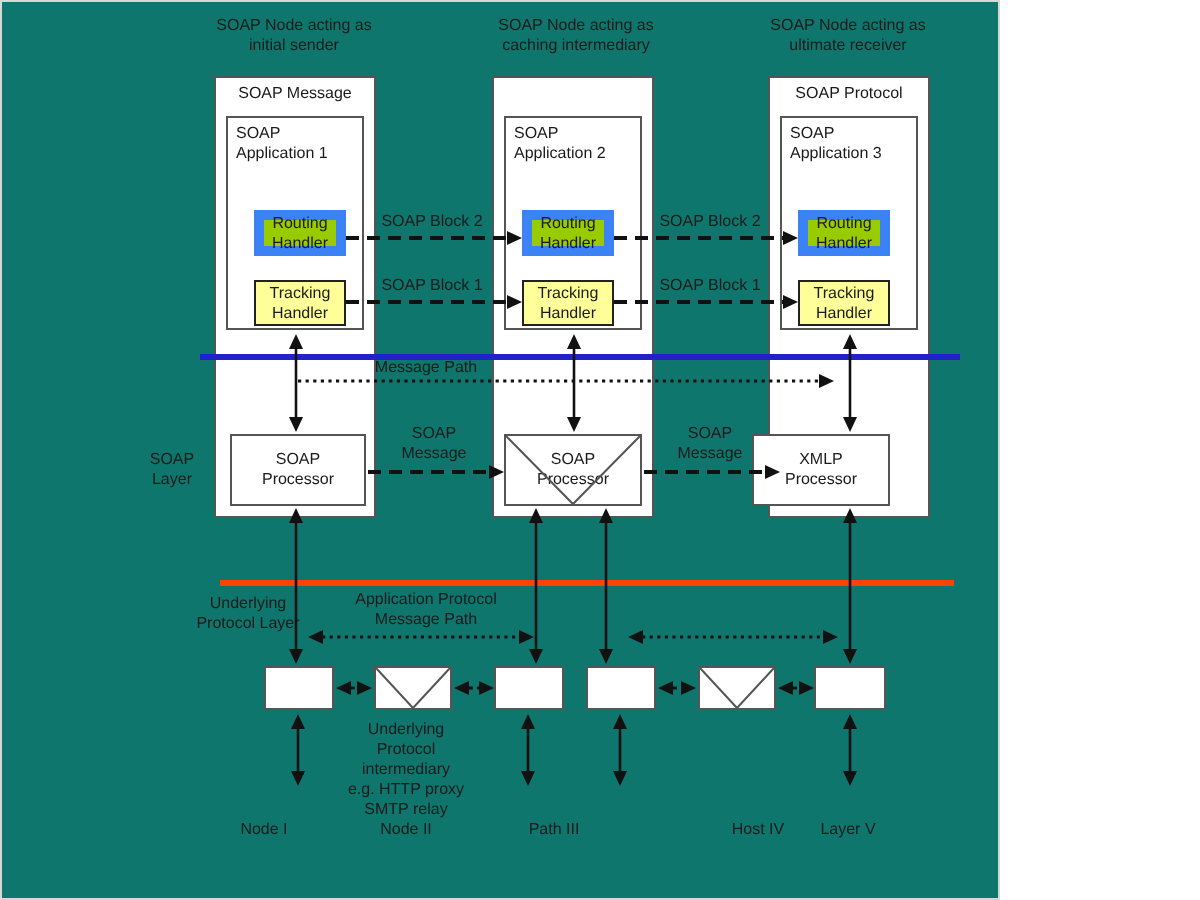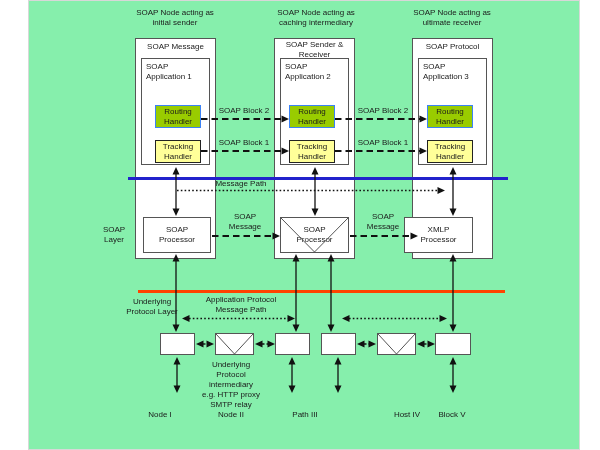--- a/index.html
+++ b/index.html
@@ -1,27 +1,26 @@
 <!DOCTYPE html>
 <html style="--c-routing: #99CC00; --c-tracking: #FFFF99; --c-blue: #2222CC; --c-orange: #FF4200;"><head>
 <meta charset="utf-8">
 <style>
   html,body{margin:0;padding:0;background:#fff;}
   .canvas{
-    position:relative;width:552px;height:450px;background:#86efac;overflow:hidden;
+    position:relative;width:500px;height:450px;background:#0f766e;overflow:hidden;
     font-family:"Liberation Sans", sans-serif;color:#1a1a1a;
     box-shadow:inset 0 0 0 1px #d8d8d8;
-    margin-left:28px;
   }
   .t{position:absolute;font-size:8px;line-height:1.25;white-space:pre-line;}
   .c{text-align:center;}
   .box{position:absolute;background:#fff;border:1px solid #555;box-sizing:border-box;}
   .hctr{display:flex;align-items:center;justify-content:center;text-align:center;
         font-size:8px;line-height:1.2;white-space:pre-line;}
-  .routing{background:var(--c-routing,#99CC00);border:1px solid #3b82f6;}
+  .routing{background:var(--c-routing,#99CC00);border:5px solid #3b82f6;}
   .tracking{background:var(--c-tracking,#FFFF99);border:1px solid #222;}
   .applbl{padding:3px 0 0 4px;font-size:8px;line-height:1.3;white-space:pre-line;text-align:left;}
   svg.overlay{position:absolute;left:0;top:0;pointer-events:none;}
   .blue{stroke:var(--c-blue,#2222CC);stroke-width:3;}
   .orange{stroke:var(--c-orange,#FF4200);stroke-width:3;}
   .dot{stroke:#111;stroke-width:1.6;stroke-dasharray:1.6 2.2;}
   .dash{stroke:#111;stroke-width:2;stroke-dasharray:6.5 4;}
   .sol{stroke:#111;stroke-width:1.3;}
   .dsh2{stroke:#111;stroke-width:1.4;stroke-dasharray:2.5 2;}
   .env{stroke:#555;stroke-width:1;fill:none;}
@@ -36,22 +35,20 @@
   <div class="t c" style="left:241px;top:8px;width:94px">SOAP Node acting as
 caching intermediary</div>
   <div class="t c" style="left:377px;top:8px;width:94px">SOAP Node acting as
 ultimate receiver</div>
 
   <div class="box" style="left:107px;top:38px;width:81px;height:221px"></div>
   <div class="box" style="left:246px;top:38px;width:81px;height:221px"></div>
   <div class="box" style="left:384px;top:38px;width:81px;height:221px"></div>
 
   <div class="t c" style="left:107px;top:42px;width:81px">SOAP Message</div>
-  <div class="t c" style="left:246px;top:40px;width:81px">SOAP Sender &amp;
-Receiver</div>
   <div class="t c" style="left:384px;top:42px;width:81px">SOAP Protocol</div>
 
   <div class="box applbl" style="left:113px;top:58px;width:69px;height:107px">SOAP
 Application 1</div>
   <div class="box applbl" style="left:252px;top:58px;width:69px;height:107px">SOAP
 Application 2</div>
   <div class="box applbl" style="left:390px;top:58px;width:69px;height:107px">SOAP
 Application 3</div>
 
   <div class="box hctr routing" style="left:127px;top:105px;width:46px;height:23px">Routing
@@ -103,21 +100,21 @@
   <div class="box" style="left:187px;top:333px;width:39px;height:22px"></div>
   <div class="box" style="left:247px;top:333px;width:35px;height:22px"></div>
   <div class="box" style="left:293px;top:333px;width:35px;height:22px"></div>
   <div class="box" style="left:349px;top:333px;width:39px;height:22px"></div>
   <div class="box" style="left:407px;top:333px;width:36px;height:22px"></div>
 
   <div class="t c" style="left:112px;top:410px;width:40px">Node I</div>
   <div class="t c" style="left:183px;top:410px;width:40px">Node II</div>
   <div class="t c" style="left:257px;top:410px;width:40px">Path III</div>
   <div class="t c" style="left:359px;top:410px;width:40px">Host IV</div>
-  <div class="t c" style="left:404px;top:410px;width:40px">Block V</div>
+  <div class="t c" style="left:404px;top:410px;width:40px">Layer V</div>
 
   <svg class="overlay" width="600" height="450" viewBox="0 0 600 450">
     <defs>
       <marker id="ah" markerWidth="9" markerHeight="8" refX="1" refY="4" orient="auto-start-reverse" markerUnits="userSpaceOnUse">
         <path d="M0.5,0.5 L8,4 L0.5,7.5 Z" fill="#111"></path>
       </marker>
     </defs>
 
     <line class="blue" x1="100" y1="178.5" x2="480" y2="178.5"></line>
     <line class="orange" x1="110" y1="291.5" x2="477" y2="291.5"></line>

